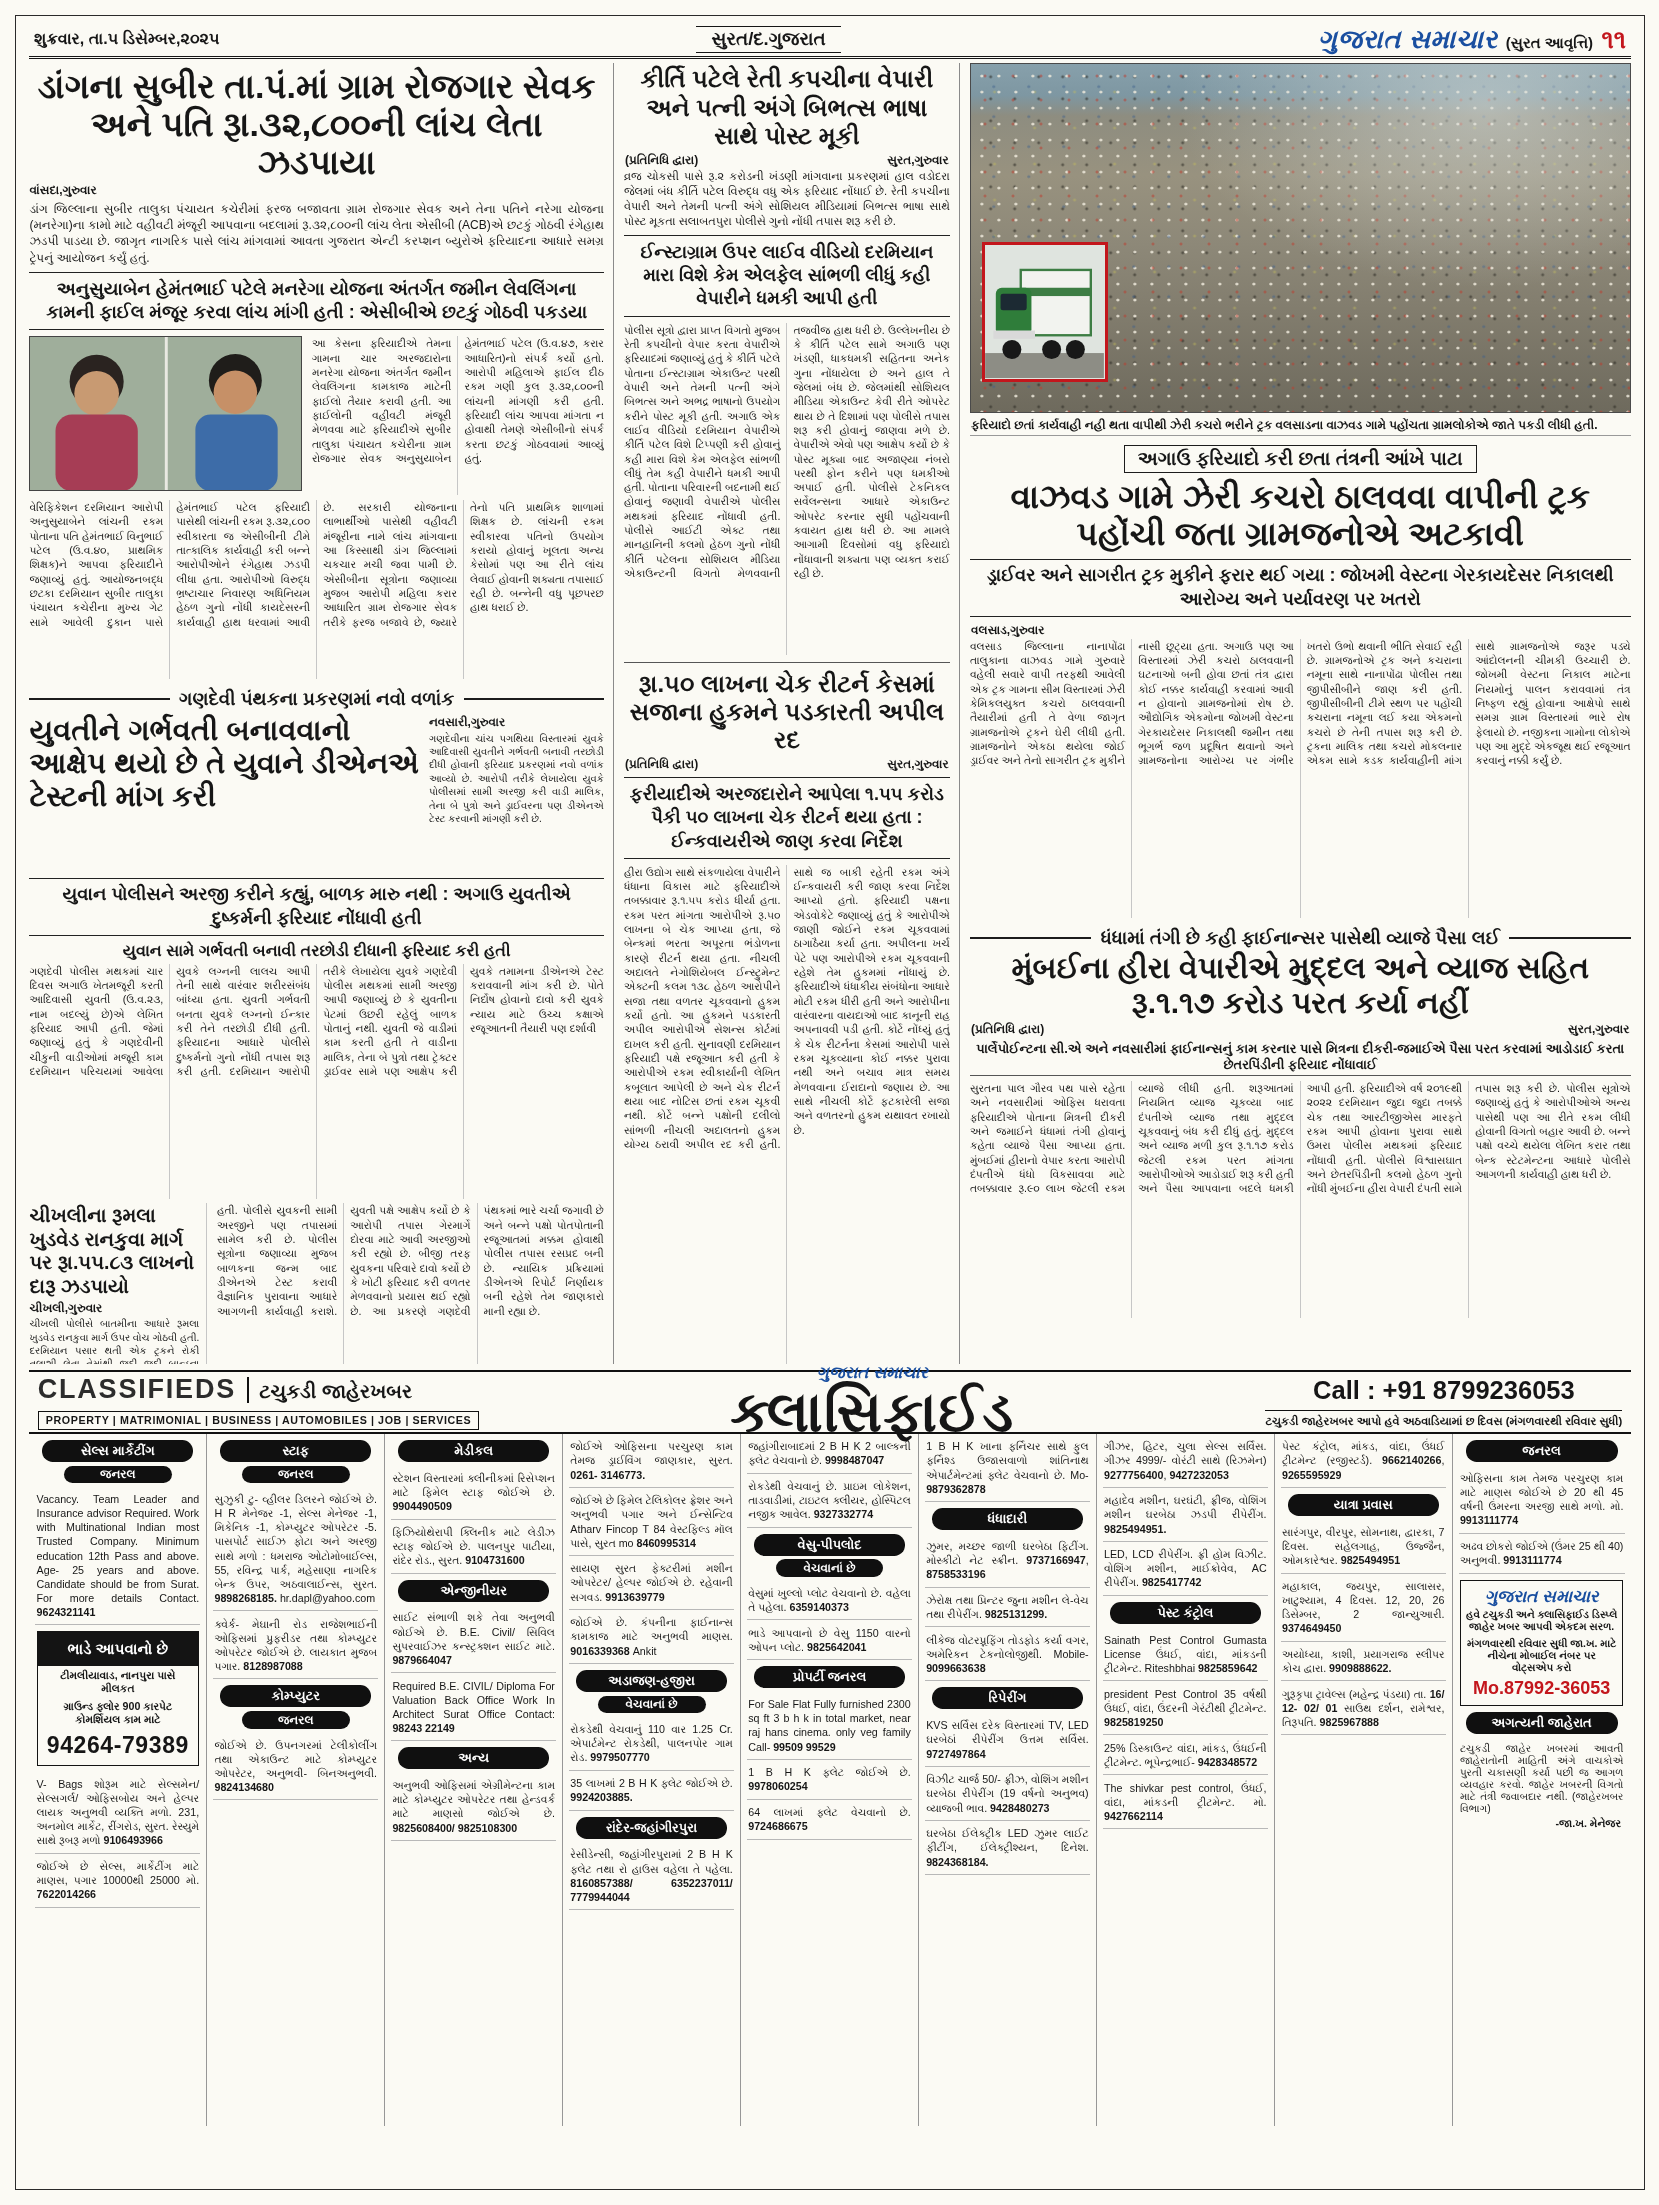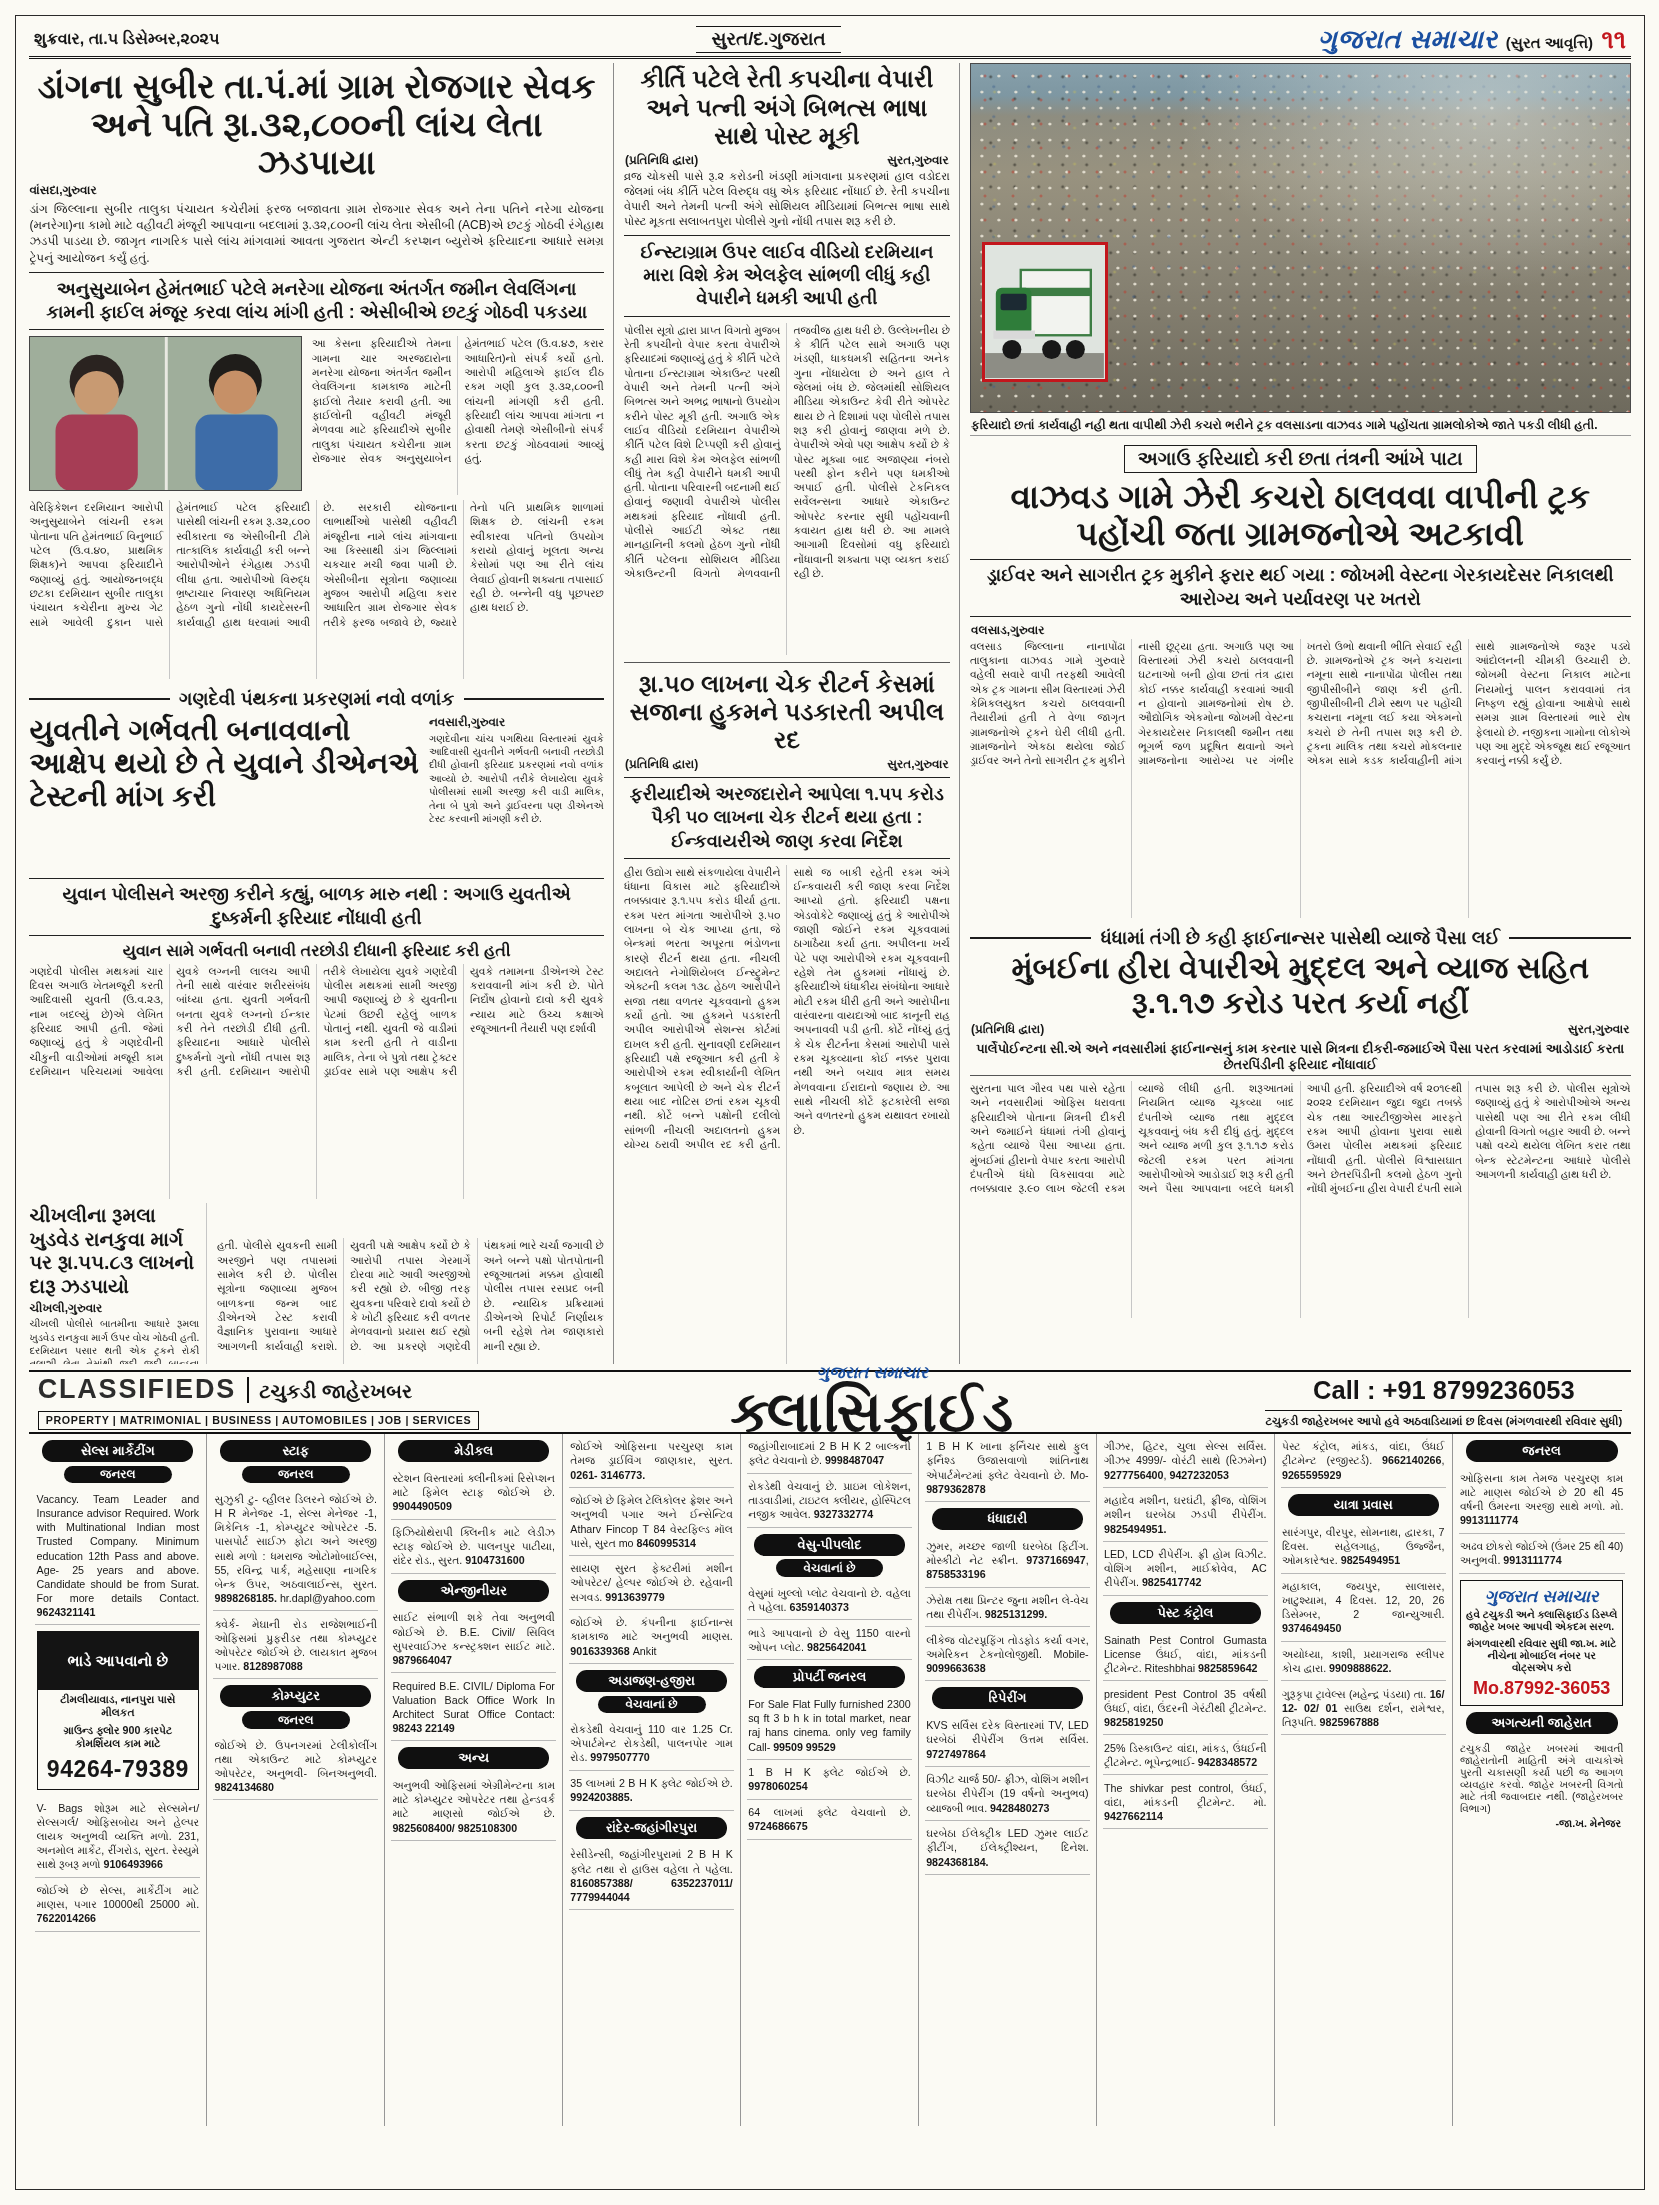--- a/index.html
+++ b/index.html
@@ -29,21 +29,21 @@
   .hl-mid { font-size:24px; line-height:1.18; font-weight:800; text-align:center; margin:2.4px 0; }
   .hl-xl2 { font-size:33px; line-height:1.13; font-weight:800; text-align:center; margin:2.4px 0; }
   .hl-lg2 { font-size:30px; line-height:1.14; font-weight:800; text-align:center; margin:2.4px 0; }
 
   .dateline { font-weight:700; font-size:12px; margin:2.4px 0; }
   .byline-row { display:flex; justify-content:space-between; font-weight:700; font-size:12px; margin:1.8px 1.2px; }
   .lead { font-size:12px; line-height:1.36; text-align:justify; margin:3.6px 0; }
   .body { font-size:10.7px; line-height:1.34; text-align:justify; color:#141414; }
   .small { font-size:10px; }
   .cols2 { column-count:2; column-gap:13px; column-rule:0.6px solid #c6c6c6; }
-  .cols3 { column-count:3; column-gap:13px; column-rule:0.6px solid #c6c6c6;margin-top:35px; }
+  .cols3 { column-count:3; column-gap:13px; column-rule:0.6px solid #c6c6c6; }
   .cols4 { column-count:4; column-gap:13px; column-rule:0.6px solid #c6c6c6; }
   .subhead { font-weight:800; font-size:18px; line-height:1.3; text-align:center; padding:4.7px 3.6px; border-top:1.2px solid #222; border-bottom:1.2px solid #222; margin:6px 0; }
   .subsub { font-weight:800; font-size:16px; text-align:center; margin:3.6px 0; }
   .deck { font-weight:700; font-size:13px; text-align:center; border-bottom:0.9px solid #555; padding:2.4px 0; margin:2.4px 0 4.7px; }
   .rule { border-top:0.9px solid #555; margin:7.1px 0; }
 
   .kicker { display:flex; align-items:center; gap:9.5px; margin:9.5px 0 2.4px; font-weight:800; font-size:18.4px; }
   .kicker .kline { flex:1; height:1.8px; background:#1c1c1c; }
   .kicker-box { border:1.5px solid #1c1c1c; padding:2.4px 13px; margin:8.3px auto 4.7px; display:table; font-weight:800; font-size:19px; }
 
@@ -83,21 +83,21 @@
   .cl-tag { font-size:11.3px; font-weight:700; margin-top:4.7px; border-top:1.2px solid #111; padding-top:3.6px; }
 
   .cl-grid { display:grid; grid-template-columns:repeat(9,1fr); height:692px; overflow:hidden; }
   .cl-col { border-right:0.6px solid #979797; padding:0 6px; overflow:hidden; }
   .cl-col:last-child { border-right:none; }
   .pill { background:#101010; color:#fff; font-weight:700; text-align:center; border-radius:10.7px; padding:3px 4.7px; margin:6px 7.1px 3.6px; font-size:13px; }
   .pill.sub { margin:2.4px 28.5px 3.6px; font-size:12px; padding:1.8px 3.6px; }
   .ad { font-size:10.7px; line-height:1.32; text-align:justify; padding:5.3px 1.2px; border-bottom:0.6px solid #b8b8b8; }
   .ad b { font-weight:700; }
   .rentbox { border:1.5px solid #141414; margin:6px 1.2px; text-align:center; }
-  .rb-title { background:#141414; color:#fff; font-weight:700; font-size:15px; padding:20px; }
+  .rb-title { background:#141414; color:#fff; font-weight:700; font-size:15px; padding:8px; }
   .rb-line { font-size:10.7px; font-weight:700; padding:2.4px 4.7px; }
   .rb-num { font-size:23px; font-weight:800; letter-spacing:0.6px; padding:3.6px 0 6px; }
   .promo { border:1.5px solid #141414; margin:6px 1.2px; text-align:center; padding:6px 4.7px; }
   .p-logo { color:#1a4fa0; font-weight:800; font-style:italic; font-size:17px; }
   .p-line { font-size:10.4px; font-weight:600; padding:2.4px 0; text-align:center; }
   .p-phone { color:#c3161c; font-weight:800; font-size:18px; padding-top:2.4px; }
   .notice-text { font-size:10.4px; text-align:justify; padding:4.7px 1.2px 2.4px; }
   .notice-sign { text-align:right; font-weight:700; font-size:10.7px; padding:0 3.6px 4.7px; }
 </style>
 </head>

